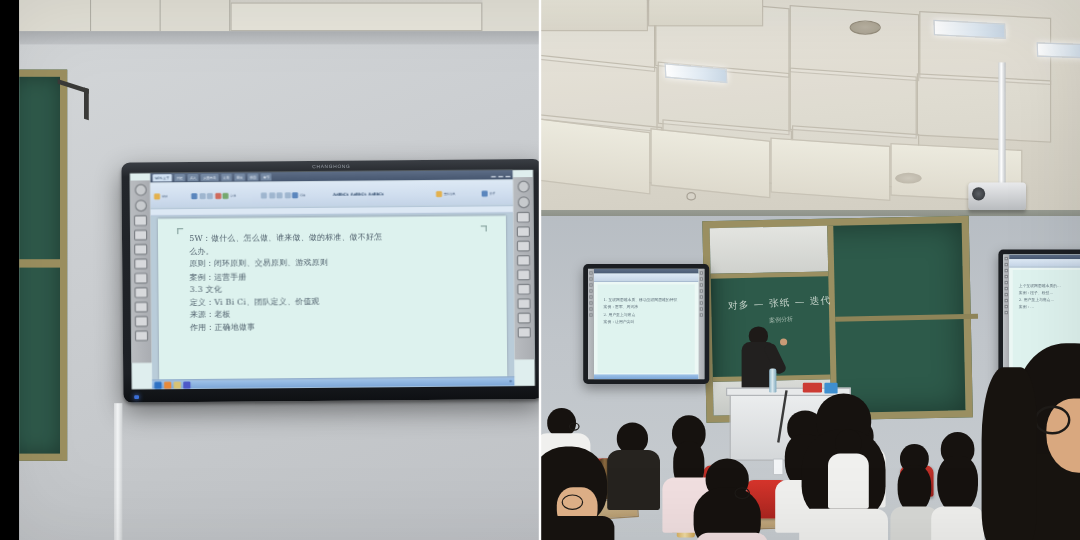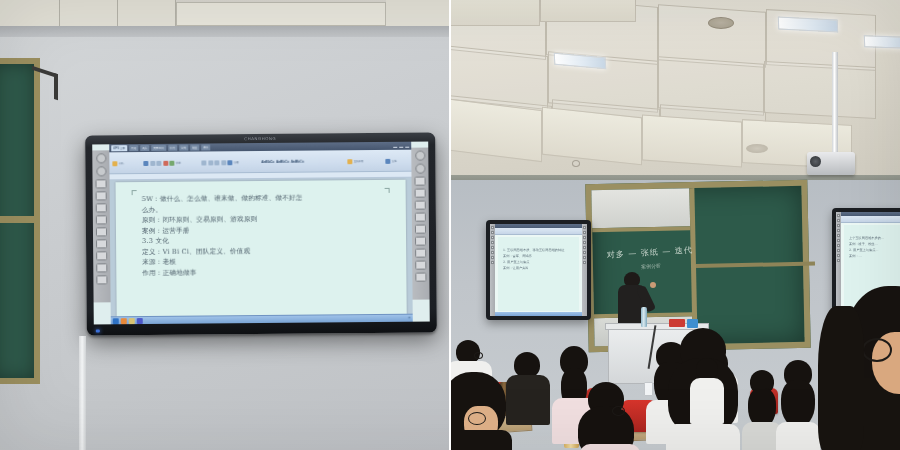--- a/index.html
+++ b/index.html
@@ -2,21 +2,21 @@
 <html><head>
 <meta charset="utf-8">
 <style>
   * { margin:0; padding:0; box-sizing:border-box; }
   html,body { width:900px; height:450px; overflow:hidden; background:#000; }
   body { font-family:"Liberation Sans", sans-serif; }
 
   #stage { position:relative; width:900px; height:450px; }
 
   .panel { position:absolute; top:0; height:450px; overflow:hidden; }
-  #panel-left  { left:0;   width:450px; background:#cfd2d4; }
+  #panel-left  { left:16px;   width:450px; background:#cfd2d4; }
   #panel-right { left:450px; width:450px; background:#c9ccd0; }
 
   
   #wall-left {
     position:absolute; left:0; top:34px; width:450px; height:416px;
     background:linear-gradient(160deg,#d3d6d8 0%,#cbced1 35%,#c4c7ca 70%,#bfc2c6 100%);
   }
   #ceiling-left {
     position:absolute; left:0; top:0; width:450px; height:36px;
     background:linear-gradient(180deg,#d9d7cf 0%,#cfcdc5 55%,#b9bcc0 100%);

